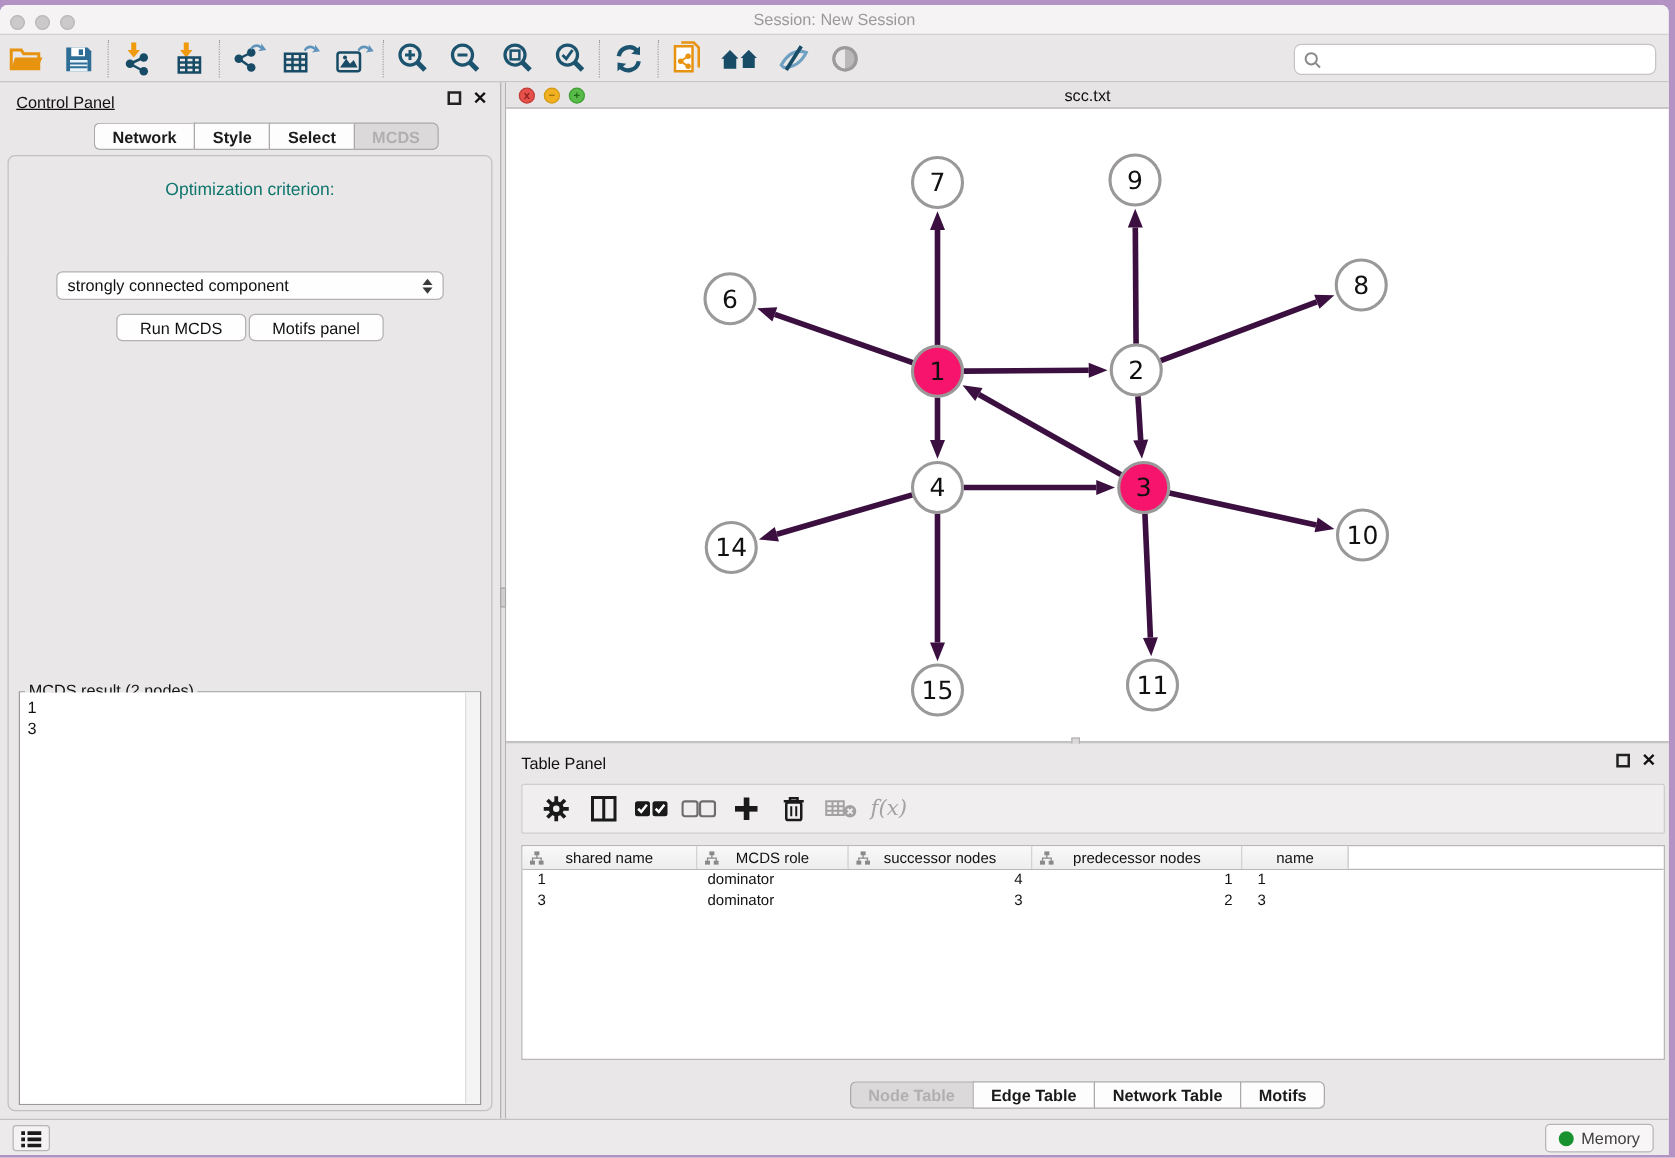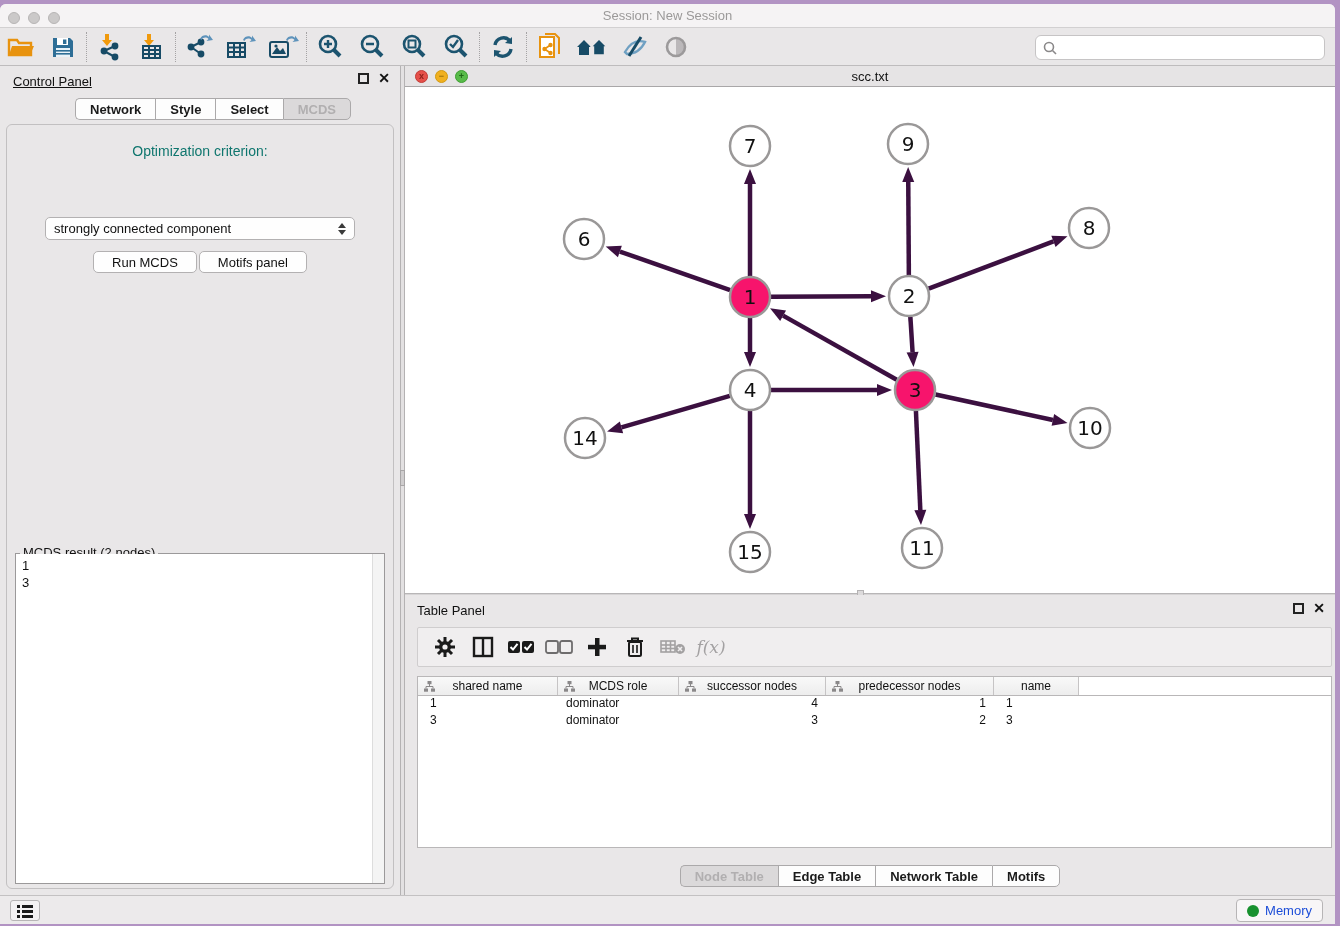--- a/index.html
+++ b/index.html
@@ -107,21 +107,21 @@
   .c4 { width:85px; padding-left:12px; }
   .th.c0,.th.c1,.th.c2,.th.c3,.th.c4 { padding:0; text-align:center; }
 
   .tp-tabs { position:absolute; left:0; right:0; bottom:8px; display:flex; justify-content:center; height:22px; }
 
   
   .status-bar { position:absolute; left:0; right:0; bottom:0; height:29px; background:#ECEAEB; border-top:1px solid #C3C1C2; }
   .list-btn { position:absolute; left:10px; top:4px; width:30px; height:21px; background:#F4F2F3;
               border:1px solid #B7B5B6; border-radius:3px; display:flex; align-items:center; justify-content:center; }
   .memory-btn { position:absolute; right:12px; top:3px; height:23px; background:#F8F6F7; border:1px solid #B7B5B6;
-                border-radius:4px; display:flex; align-items:center; gap:6px; padding:0 10px; font-size:13px; color:#1d4ed8; }
+                border-radius:4px; display:flex; align-items:center; gap:6px; padding:0 10px; font-size:13px; color:#404040; }
   .mem-dot { width:12px; height:12px; border-radius:50%; background:#18912F; }
 
   svg { display:block; }
 </style>
 </head>
 <body>
 
 <div class="window">
 
   <div class="titlebar">

